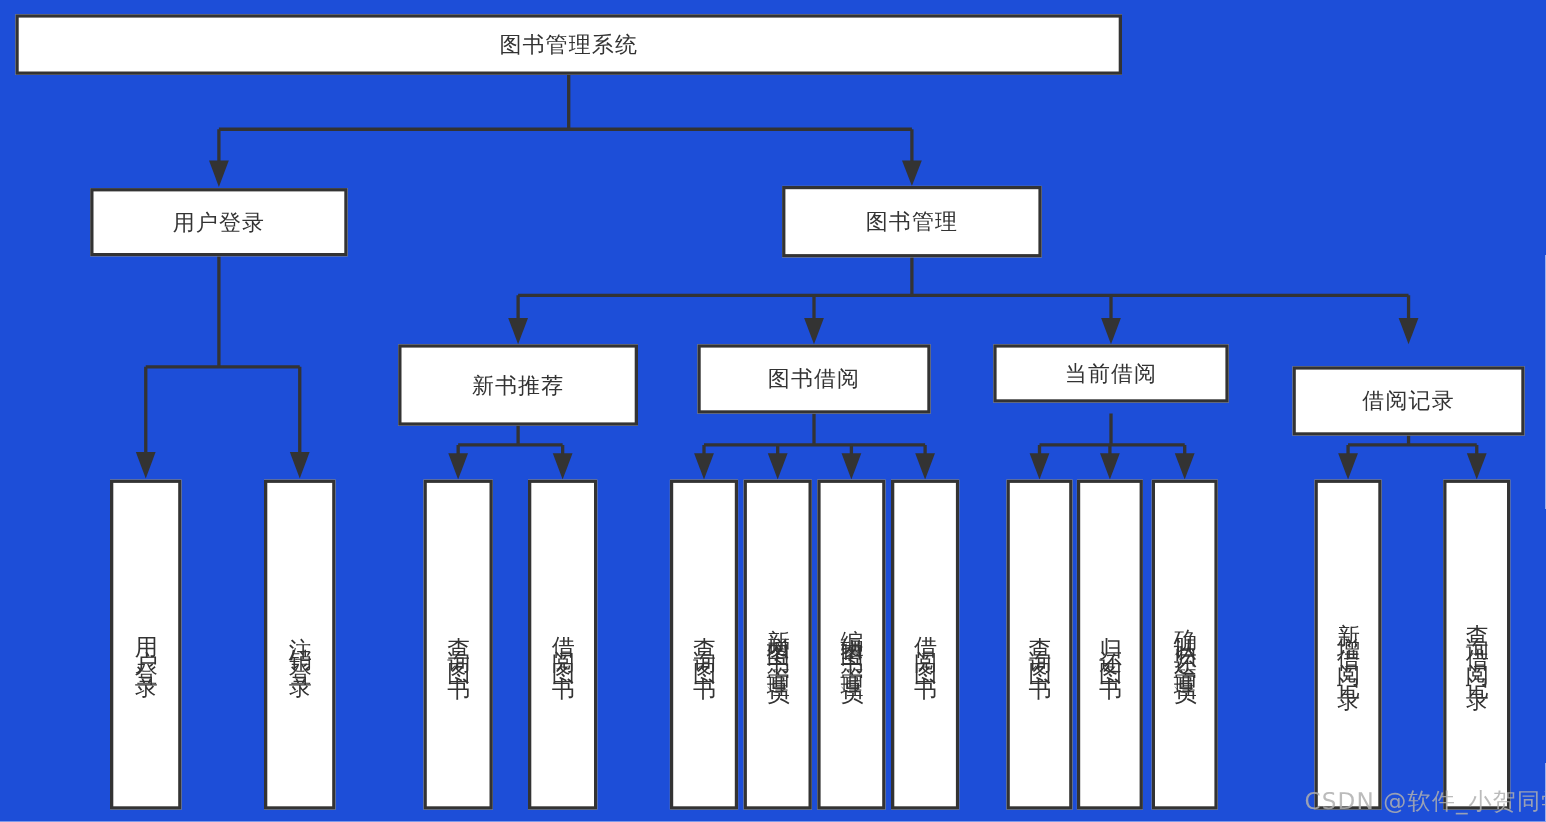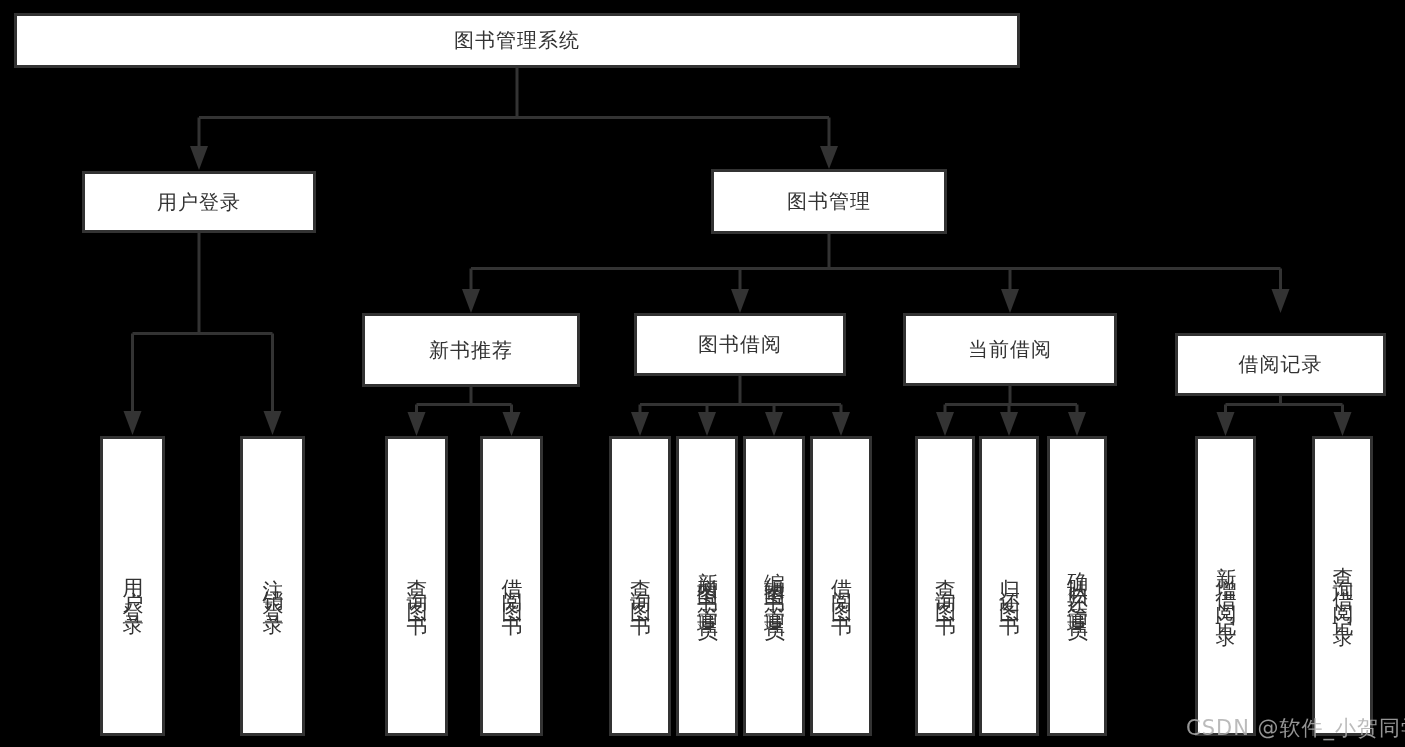--- a/index.html
+++ b/index.html
@@ -5,21 +5,21 @@
   html, body {
     margin: 0;
     padding: 0;
     background: #ffffff;
     font-family: "DejaVu Sans", "Liberation Sans", sans-serif;
   }
   .canvas {
     position: relative;
     width: 1405px;
     height: 747px;
-    background: #000000;
+    background: #1d4ed8;
     overflow: hidden;
   }
   .connectors {
     position: absolute;
     left: 0;
     top: 0;
     width: 1405px;
     height: 747px;
     pointer-events: none;
   }
@@ -121,21 +121,21 @@
   <div class="node" style="left:711px; top:169px; width:236px; height:65px;">
     <span>图书管理</span>
   </div>
 
   <div class="node" style="left:362px; top:313px; width:218px; height:74px;">
     <span>新书推荐</span>
   </div>
   <div class="node" style="left:634px; top:313px; width:212px; height:63px;">
     <span>图书借阅</span>
   </div>
-  <div class="node" style="left:903px; top:313px; width:214px; height:73px;">
+  <div class="node" style="left:903px; top:313px; width:214px; height:53px;">
     <span>当前借阅</span>
   </div>
   <div class="node" style="left:1175px; top:313px; width:211px; height:63px;margin-top:20px;">
     <span>借阅记录</span>
   </div>
 
   <div class="node vert" style="left:100px; top:436px; width:65px; height:300px;">
     <span>用户登录</span>
   </div>
   <div class="node vert" style="left:240px; top:436px; width:65px; height:300px;">

